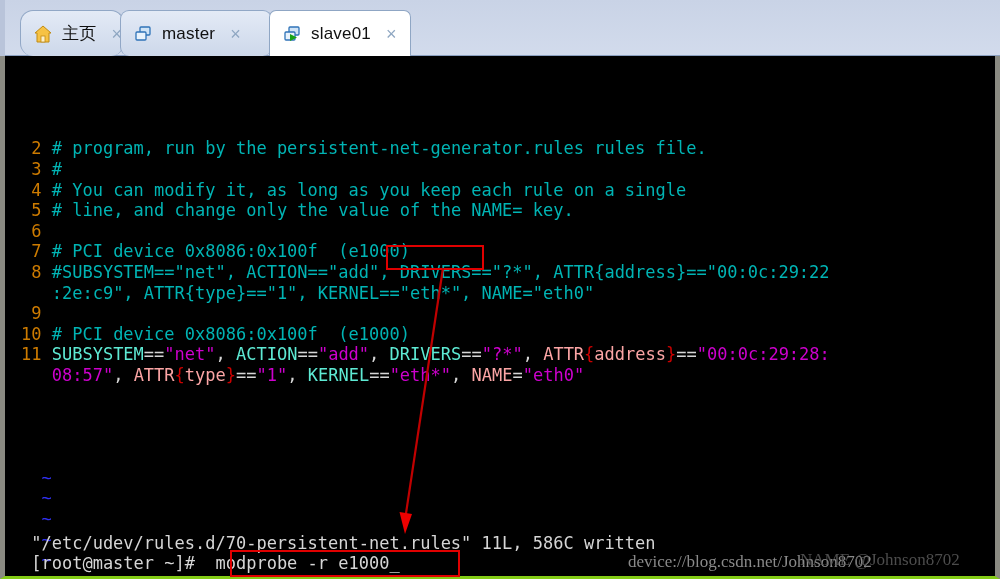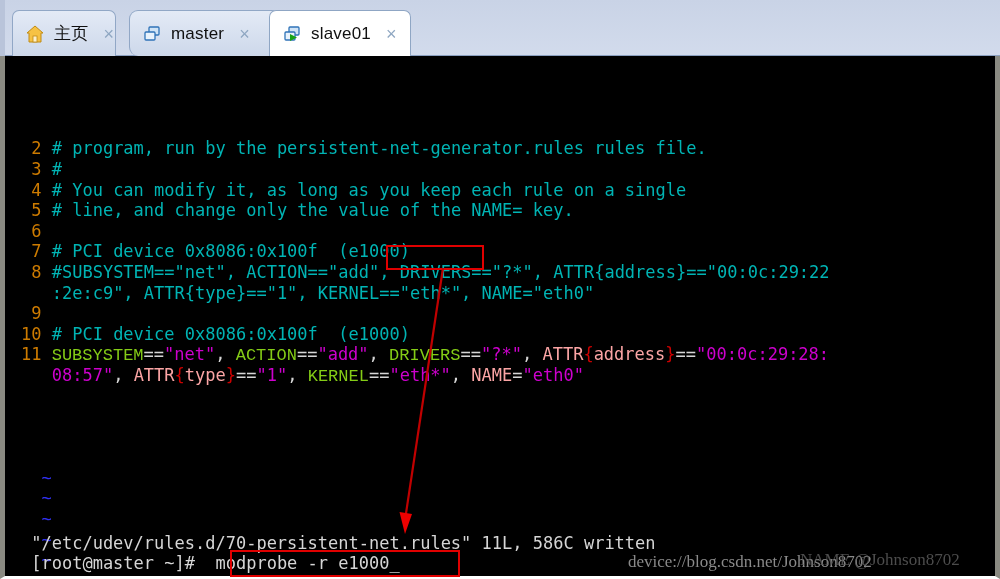--- a/index.html
+++ b/index.html
@@ -80,41 +80,41 @@
   
   .terminal {
     position: absolute;
     left: 0; top: 56px;
     width: 1000px;
     height: 523px;
     background: #000000;
     box-sizing: border-box;
     border-left: 5px solid #8a8a82;
     border-right: 5px solid #8a8a82;
-    border-bottom: 3px solid #ffffff;
+    border-bottom: 3px solid #84cc16;
     overflow: hidden;
   }
   .screen {
     position: absolute;
     left: 0; top: 0;
     width: 990px;
     height: 520px;
     font-family: "DejaVu Sans Mono", monospace;
     font-size: 17px;
     line-height: 20.6px;
     white-space: pre;
     color: #c8c8c8;
   }
   .row { height: 20.6px; white-space: pre; }
   .pad { padding-left: 16px; }
 
   
   .c-num     { color: #cd7b00; }       
   .c-comment { color: #00b4b4; }       
-  .c-key     { color: #84cc16; font-family: Liberation Mono, monospace; }       
+  .c-key     { color: #5eead4; }       
   .c-str     { color: #cd00cd; }       
   .c-op      { color: #d6d6d6; }       
   .c-brace   { color: #cd0000; }       
   .c-attr    { color: #fca5a5; }       
   .c-tilde   { color: #3030f0; }       
   .c-plain   { color: #d6d6d6; }
 
   .statusline { color: #d6d6d6; }
   .promptline { color: #d6d6d6; }
 
@@ -156,32 +156,32 @@
   }
 </style>
 </head>
 <body>
 
 <div id="app">
 
   <div class="tabbar">
     <div class="tabbar-left-edge"></div>
 
-    <div class="tab" id="tab0" style="left:12px; width:104px;">
+    <div class="tab" id="tab0" style="left:20px; width:104px;border-radius:13px;">
       <span class="tab-icon">
         <svg width="20" height="20" viewBox="0 0 20 20">
           <path d="M10 2 L18 9 L16 9 L16 18 L4 18 L4 9 L2 9 Z" fill="#f6c244" stroke="#c08b14" stroke-width="1"></path>
           <rect x="8" y="12" width="4" height="6" fill="#fdf0c8" stroke="#c08b14" stroke-width=".8"></rect>
         </svg>
       </span>
       <span class="tab-label">主页</span>
       <span class="tab-close">×</span>
     </div>
 
-    <div class="tab" id="tab1" style="left:129px; width:152px;border-radius:9px;">
+    <div class="tab" id="tab1" style="left:120px; width:152px;border-radius:9px;">
       <span class="tab-icon">
         <svg width="20" height="20" viewBox="0 0 20 20">
           <rect x="7" y="3" width="10" height="8" rx="1" fill="#cfe3f6" stroke="#2f73b8" stroke-width="1.3"></rect>
           <rect x="3" y="8" width="10" height="8" rx="1" fill="#e8f2fc" stroke="#2f73b8" stroke-width="1.3"></rect>
         </svg>
       </span>
       <span class="tab-label">master</span>
       <span class="tab-close">×</span>
     </div>
 

